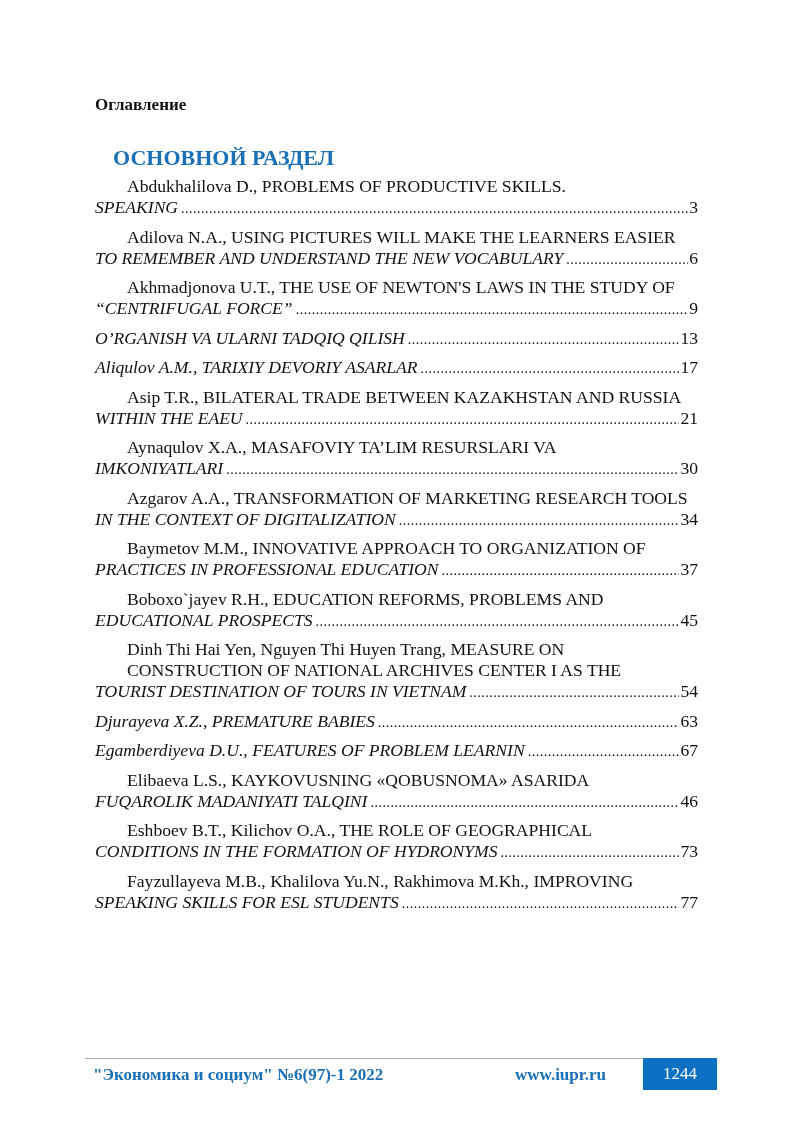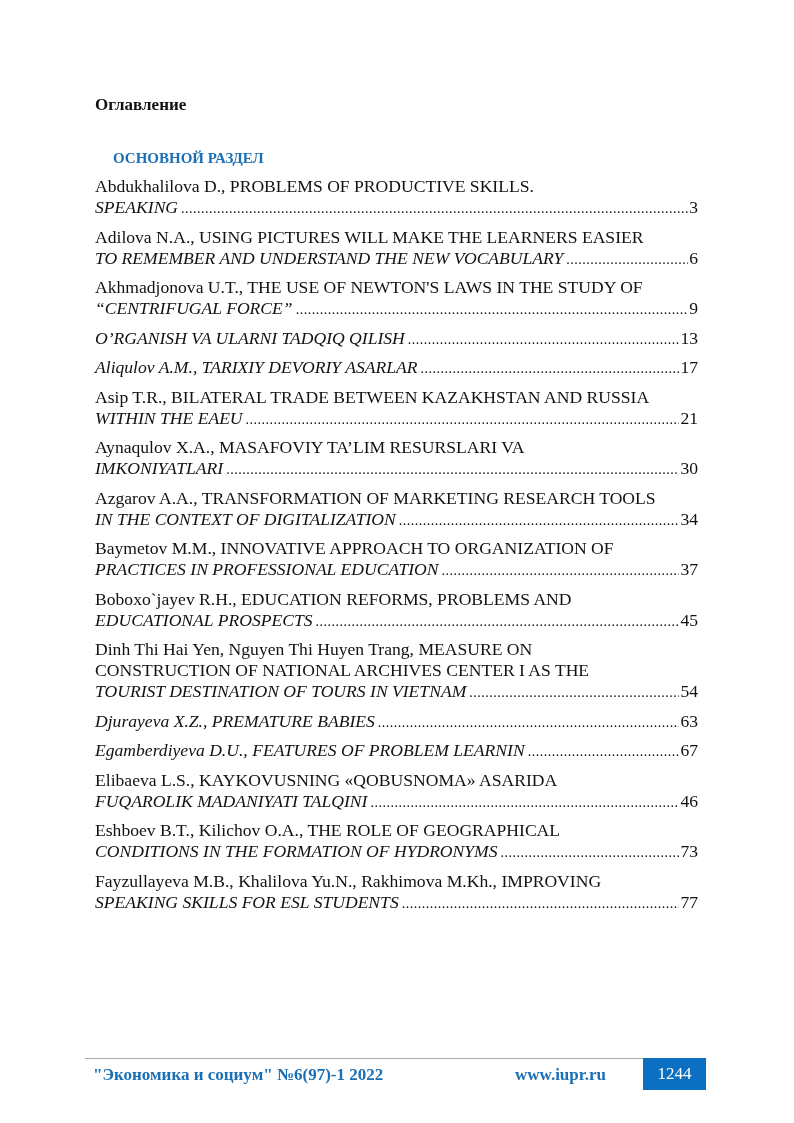--- a/index.html
+++ b/index.html
@@ -20,40 +20,41 @@
       left: 95px;
       top: 95px;
       font-size: 17px;
       font-weight: bold;
       line-height: 20px;
     }
     .section-heading {
       position: absolute;
       left: 113px;
       top: 148px;
-      font-size: 15px;
+      font-size: 22px;
       font-weight: bold;
       color: #1a6fb5;
       line-height: 20px;
     }
     .toc {
       position: absolute;
       left: 95px;
       top: 176px;
       width: 603px;
     }
     .toc-entry {
       font-size: 17.6px;
       line-height: 21px;
       margin-bottom: 7.5px;
     }
     .toc-entry .line {
       display: block;
       white-space: nowrap;
       overflow: hidden;
+      margin-left: 32px;
     }
     .toc-entry .last-line {
       display: flex;
       align-items: baseline;
       white-space: nowrap;
     }
     .toc-entry .last-line .text {
       flex: 0 0 auto;
       font-style: italic;
     }
@@ -97,21 +98,21 @@
       font-weight: bold;
       color: #1a6fb5;
       line-height: 20px;
       white-space: nowrap;
       text-align: center;
     }
     .page-number-box {
       position: absolute;
       left: 643px;
       top: 1058px;
-      width: 63px;
+      width: 74px;
       height: 32px;
       background: #0b6fc2;
       color: #ffffff;
       font-size: 17px;
       line-height: 32px;
       text-align: center;
     }
   </style>
 </head>
 <body>

